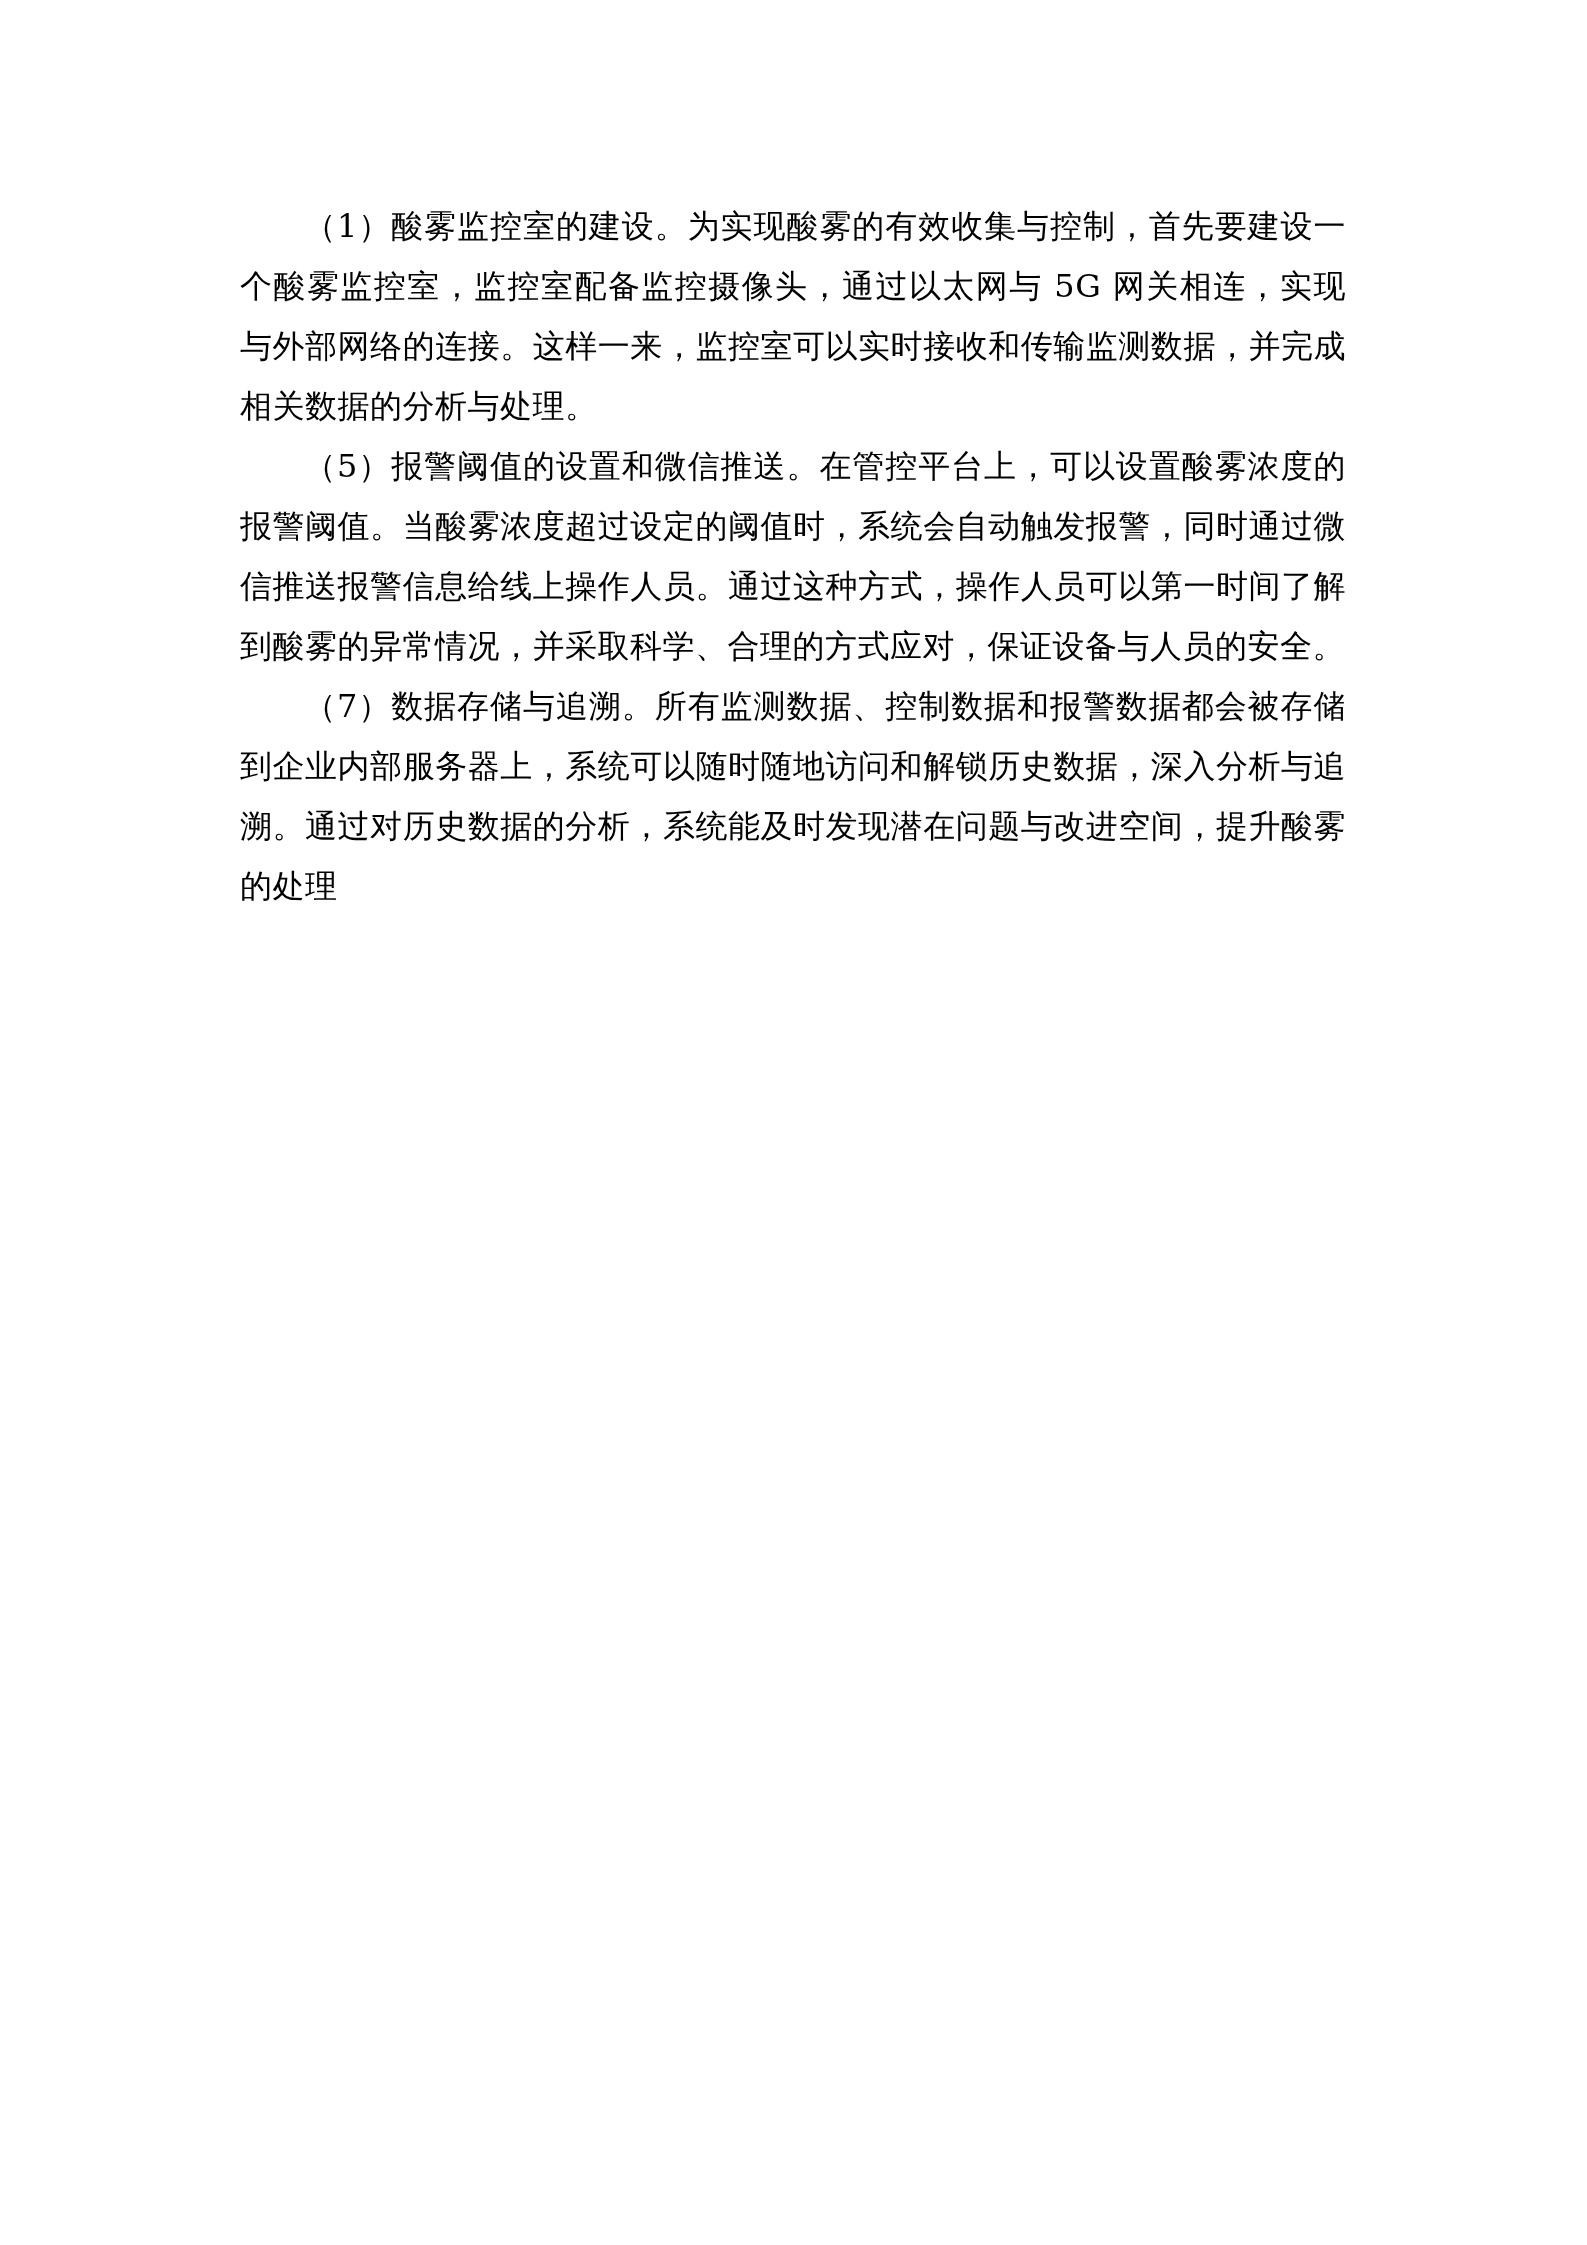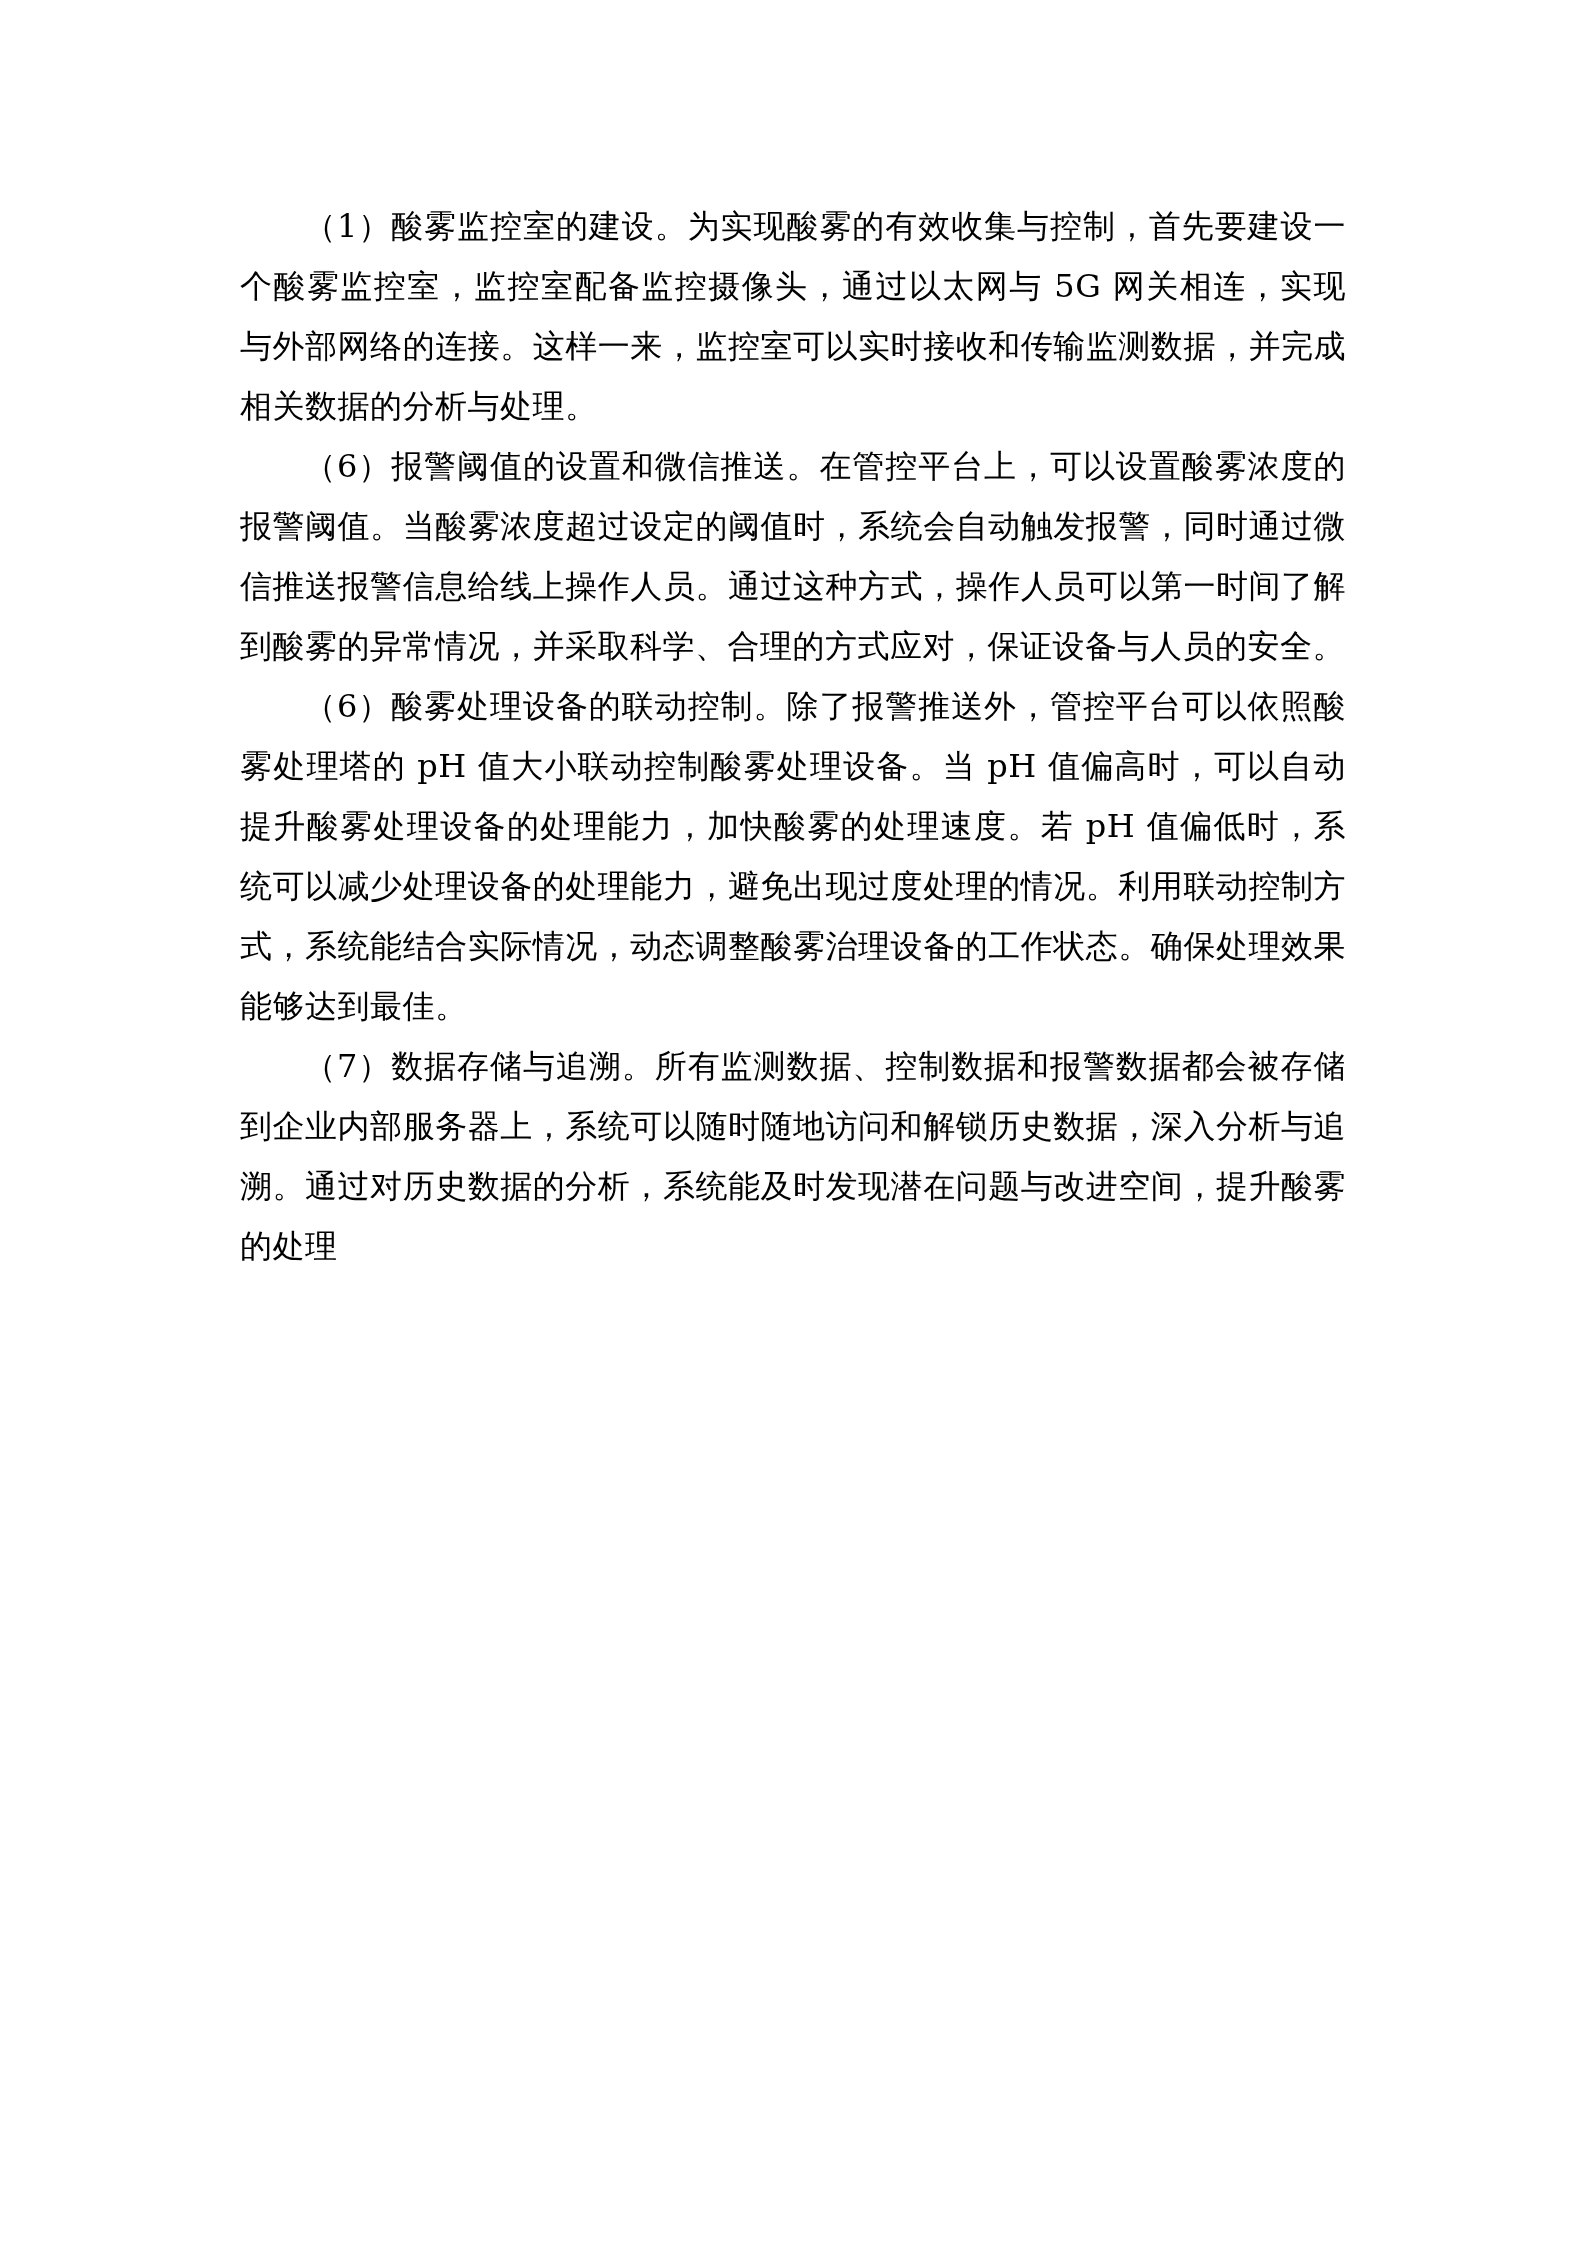--- a/index.html
+++ b/index.html
@@ -45,20 +45,19 @@
 <body>
 
 <div class="page">
   <div class="content">
 
     <p>（1）酸雾监控室的建设。为实现酸雾的有效收集与控制，首先要建设一个酸雾监控室，监控室配备监控摄像头，通过以太网与 5G 网关相连，实现与外部网络的连接。这样一来，监控室可以实时接收和传输监测数据，并完成相关数据的分析与处理。</p>
 
 
 
 
-    <p>（6）报警阈值的设置和微信推送。在管控平台上，可以设置酸雾浓度的报警阈值。当酸雾浓度超过设定的阈值时，系统会自动触发报警，同时通过微信推送报警信息给线上操作人员。通过这种方式，操作人员可以第一时间了解到酸雾的异常情况，并采取科学、合理的方式应对，保证设备与人员的安全。</p>
+    <p>（5）报警阈值的设置和微信推送。在管控平台上，可以设置酸雾浓度的报警阈值。当酸雾浓度超过设定的阈值时，系统会自动触发报警，同时通过微信推送报警信息给线上操作人员。通过这种方式，操作人员可以第一时间了解到酸雾的异常情况，并采取科学、合理的方式应对，保证设备与人员的安全。</p>
 
-    <p>（6）酸雾处理设备的联动控制。除了报警推送外，管控平台可以依照酸雾处理塔的 pH 值大小联动控制酸雾处理设备。当 pH 值偏高时，可以自动提升酸雾处理设备的处理能力，加快酸雾的处理速度。若 pH 值偏低时，系统可以减少处理设备的处理能力，避免出现过度处理的情况。利用联动控制方式，系统能结合实际情况，动态调整酸雾治理设备的工作状态。确保处理效果能够达到最佳。</p>
 
     <p>（7）数据存储与追溯。所有监测数据、控制数据和报警数据都会被存储到企业内部服务器上，系统可以随时随地访问和解锁历史数据，深入分析与追溯。通过对历史数据的分析，系统能及时发现潜在问题与改进空间，提升酸雾的处理</p>
 
   </div>
 </div>
 
 </body></html>

